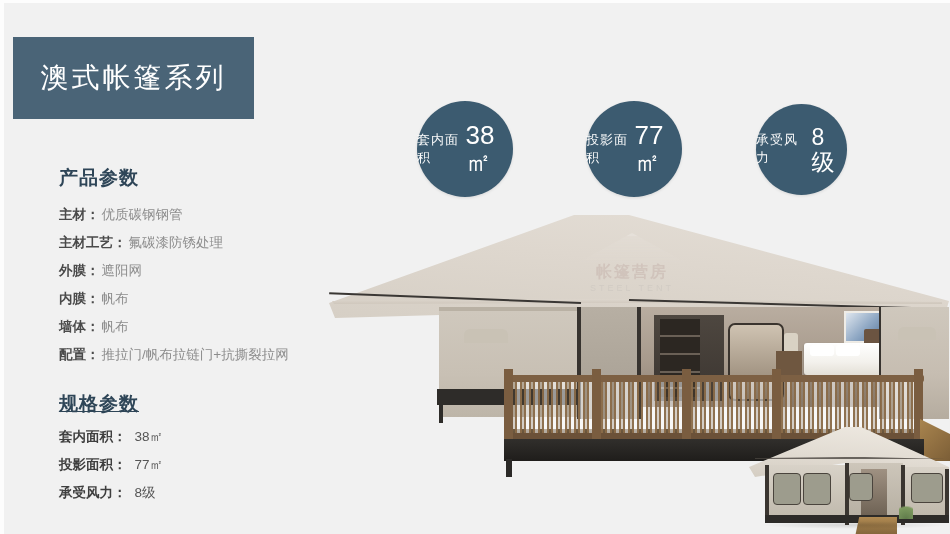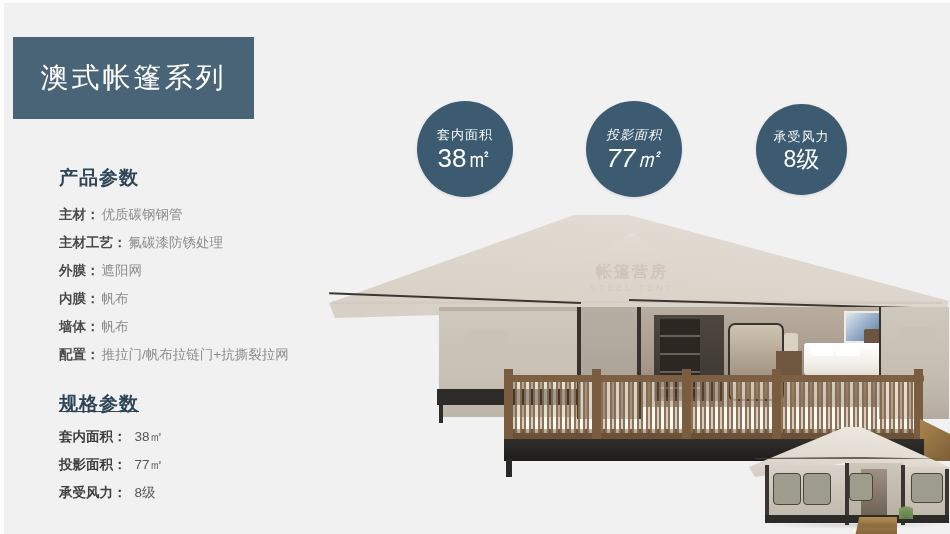--- a/index.html
+++ b/index.html
@@ -43,28 +43,28 @@
   #spec-block{margin-top:22px;}
   #spec-block .section-heading{margin-bottom:6px;text-decoration:underline;}
   .spec-row{font-size:13.5px;line-height:28px;white-space:nowrap;}
   .spec-row .k{color:#3f3f3f;font-weight:bold;}
   .spec-row .v{color:#555555;margin-left:8px;}
 
   
   .badge{
     position:absolute;border-radius:50%;
     background:#3c5b70;
-    display:flex;flex-direction:column;align-items:center;justify-content:center;
+    display:flex;flex-direction:row;align-items:center;justify-content:center;
     color:#ffffff;
     box-shadow:0 1px 3px rgba(0,0,0,.10);
   }
   .badge .cap{font-size:13px;letter-spacing:1px;margin-bottom:1px;opacity:.97;}
   .badge .val{font-size:26px;font-weight:normal;letter-spacing:0px;line-height:1.05;}
   #badge-1{left:413px;top:98px;width:96px;height:96px;}
-  #badge-2{left:582px;top:98px;width:96px;height:96px;font-style:italic;}
+  #badge-2{left:582px;top:98px;width:96px;height:96px;}
   #badge-3{left:752px;top:101px;width:91px;height:91px;}
   #badge-3 .val{font-size:23px;}
 
   
   #tent-main{position:absolute;left:320px;top:200px;width:630px;height:260px;}
   .abs{position:absolute;}
 
   
   #roof-main{
     left:5px;top:12px;width:620px;height:105px;

